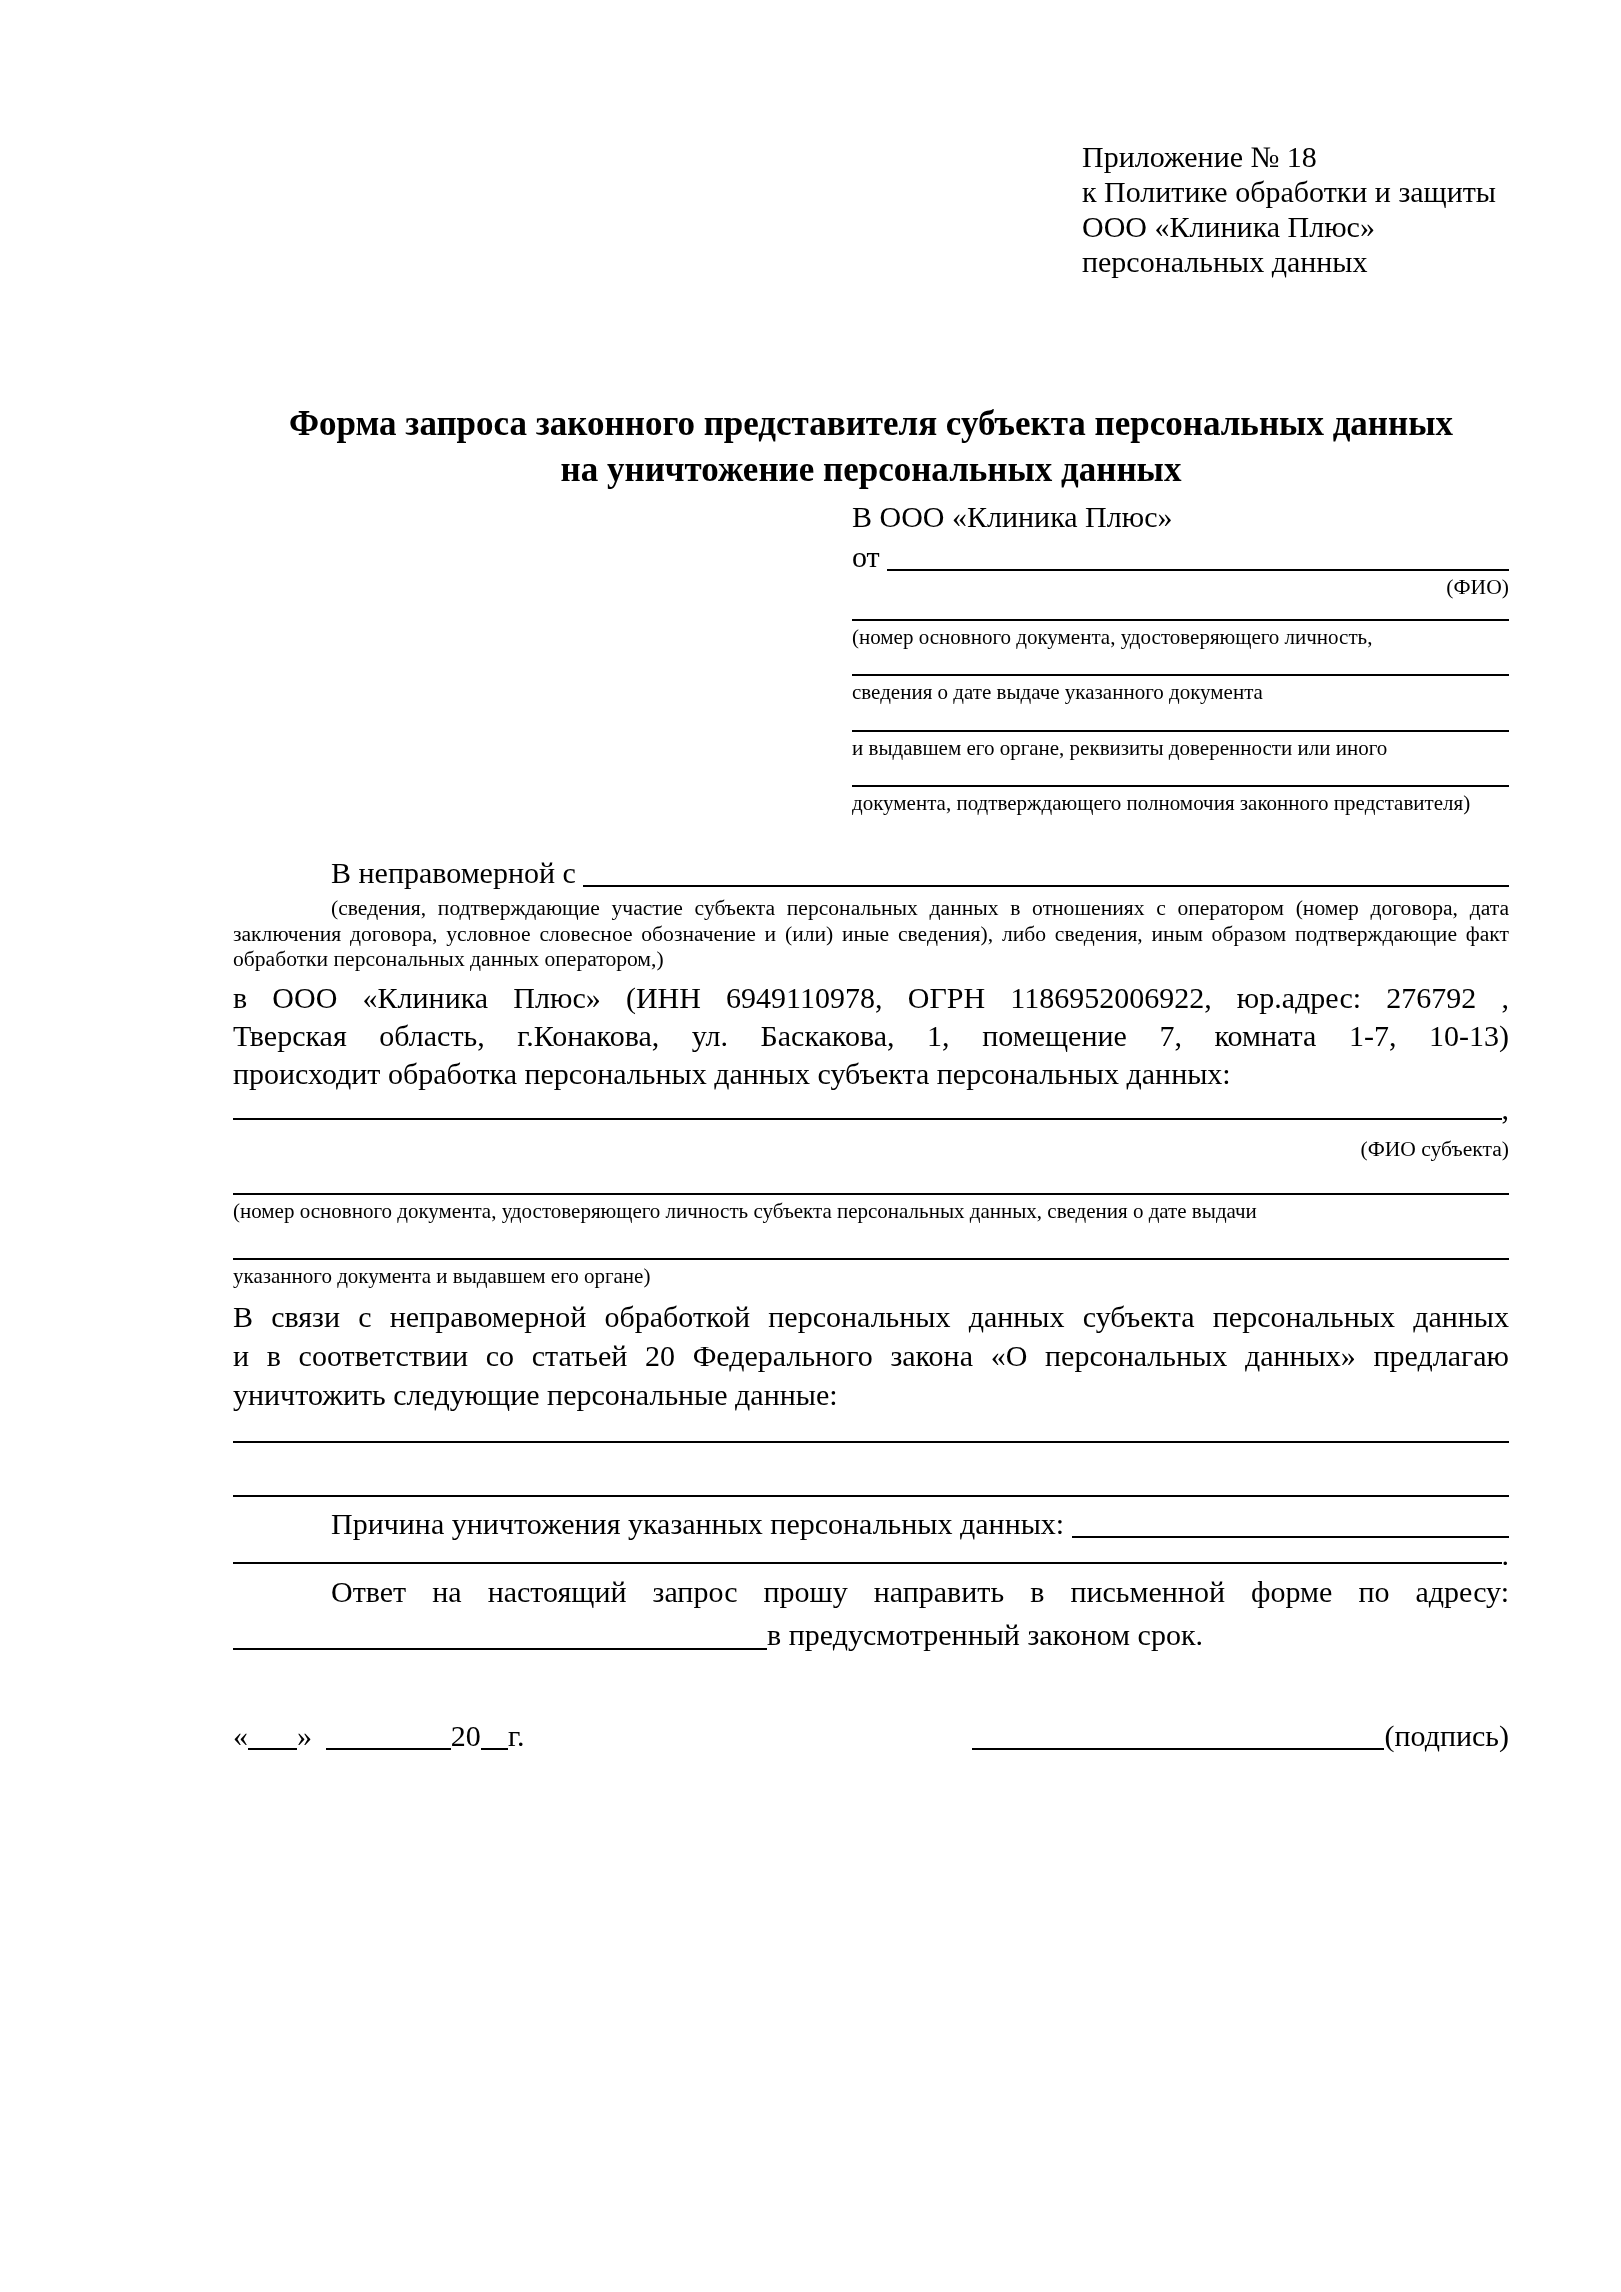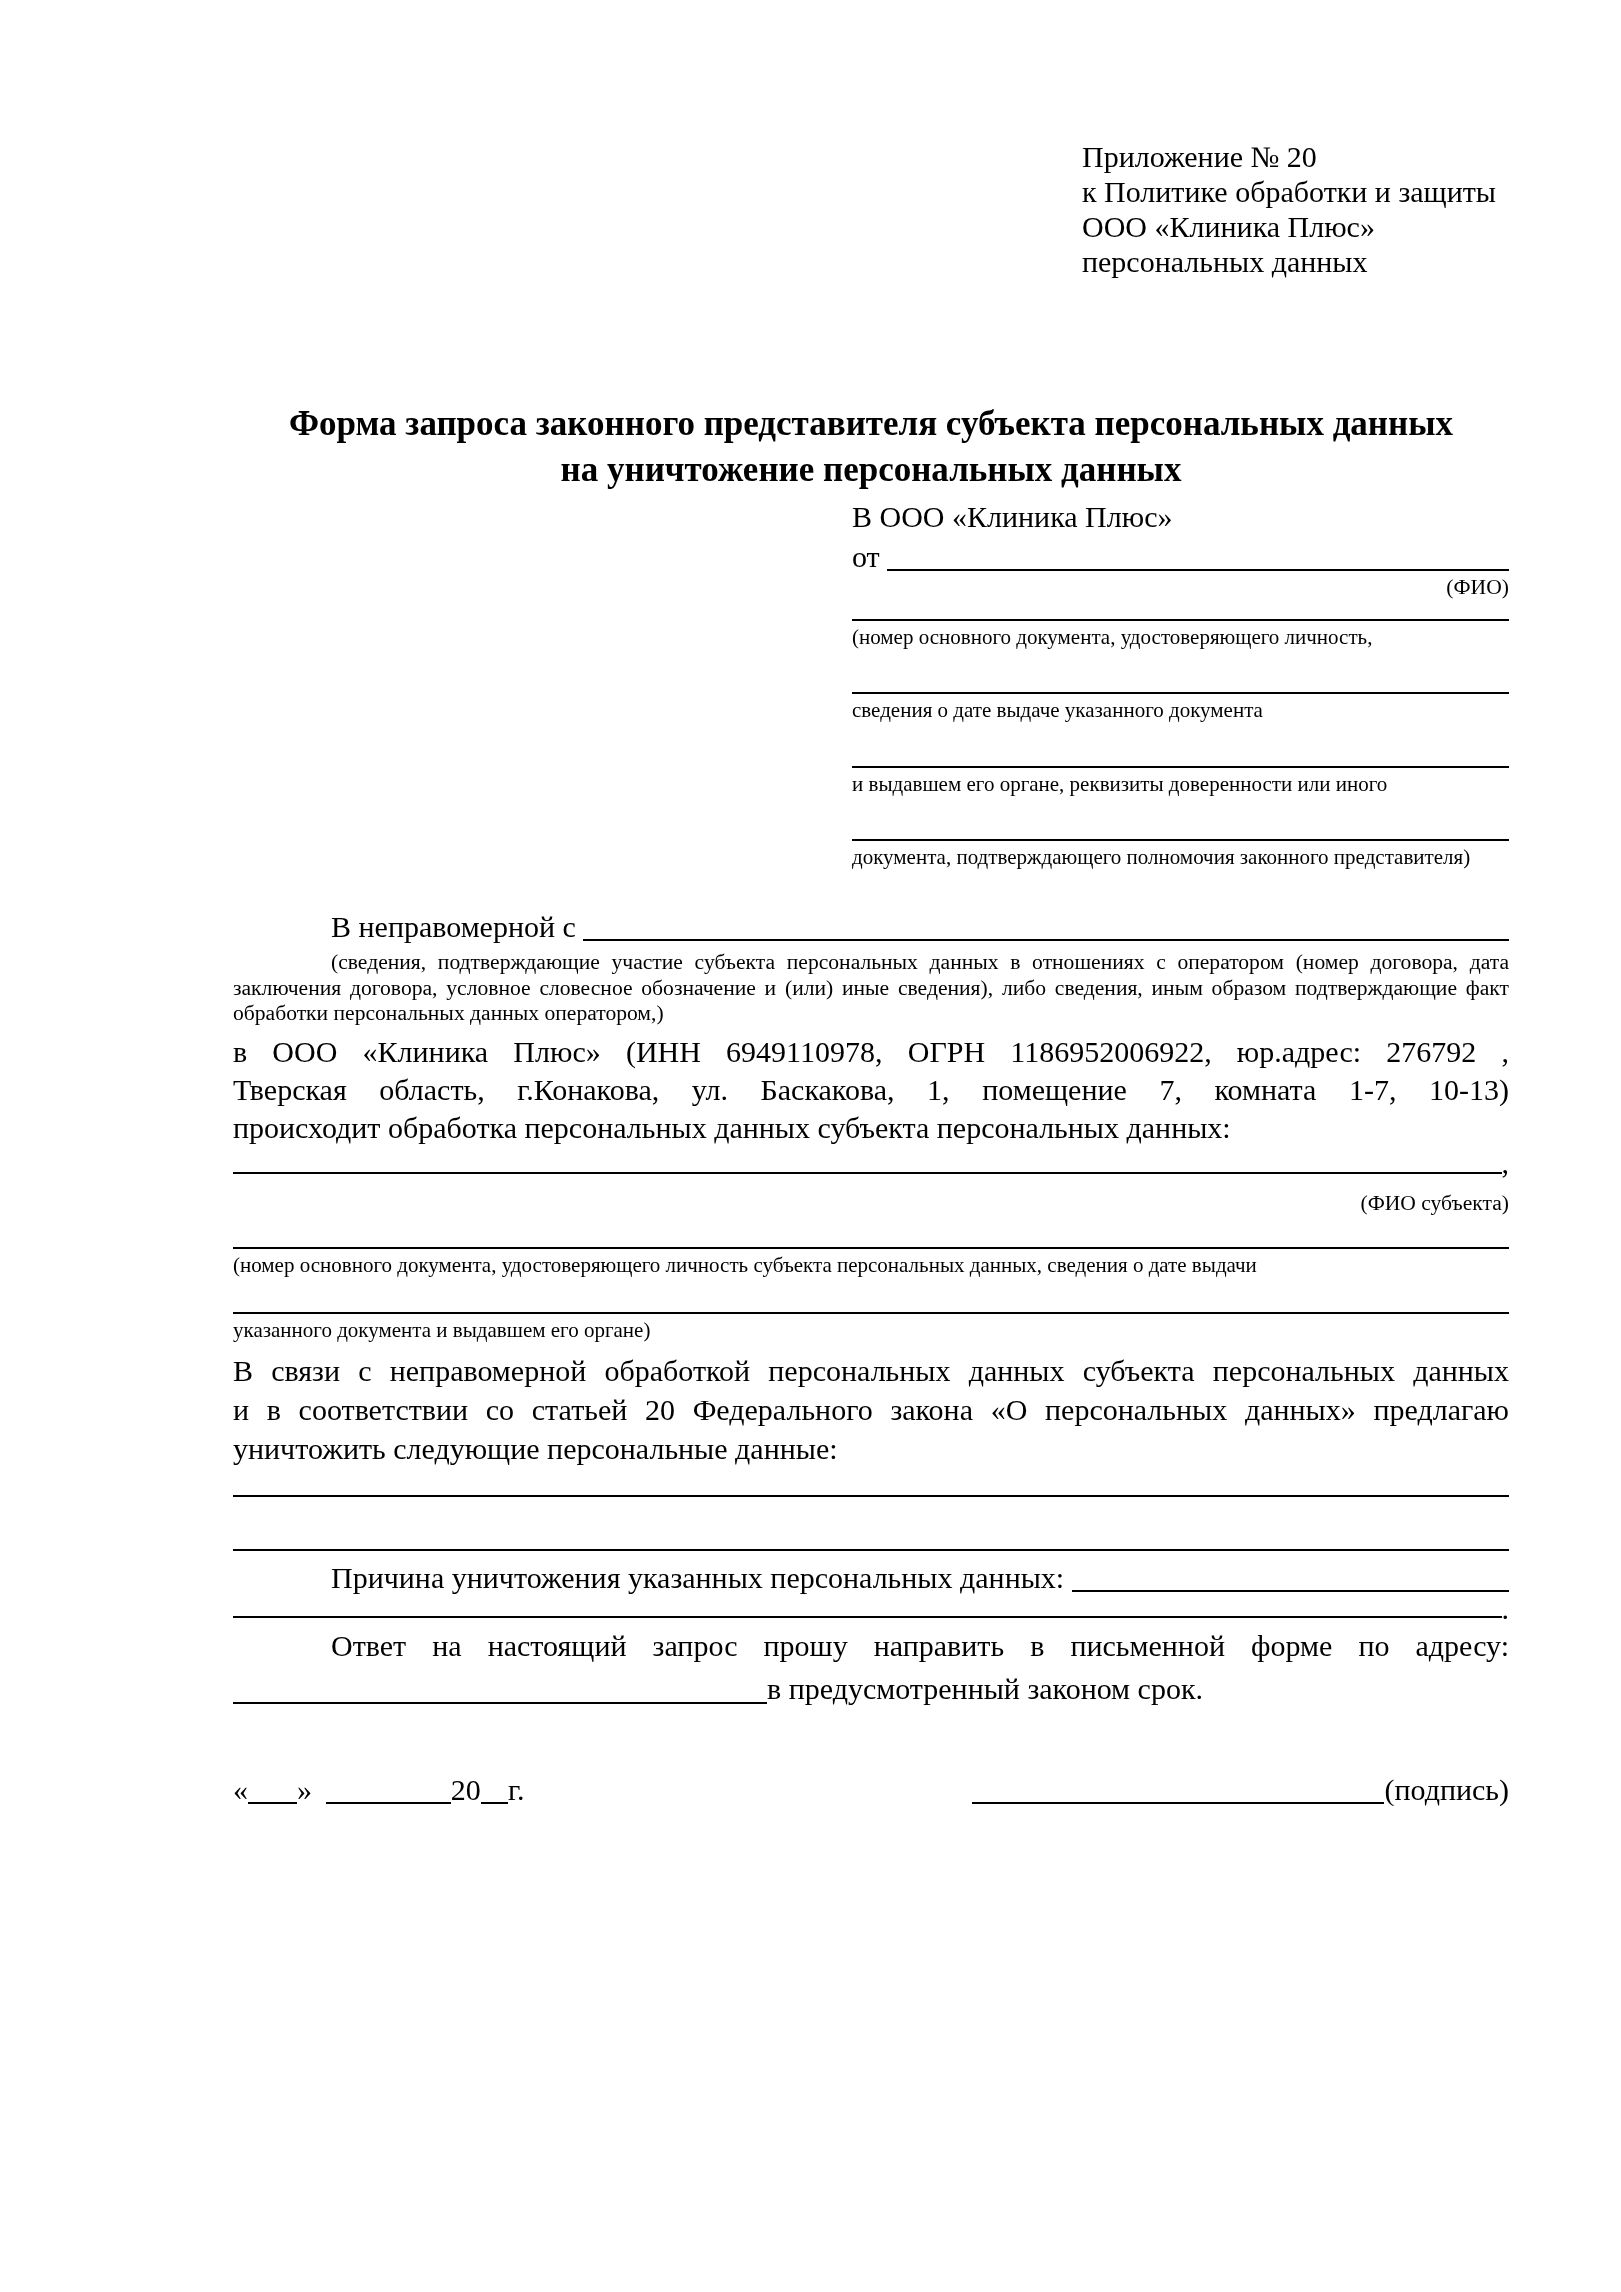--- a/index.html
+++ b/index.html
@@ -38,21 +38,21 @@
   .addr { margin-left:619px; width:657px; margin-top:3.9px; }
   .addr-org { font-size:30px; line-height:39px; }
   .row { display:flex; align-items:flex-end; }
   .h40 { height:39px; }
   .h32 { height:31px; }
   .h26 { height:25.5px; }
   .row .t { line-height:37px; white-space:pre; }
   .fill { flex:1 1 auto; border-bottom:2.9px solid #000; margin-bottom:3.9px; }
   .cap { font-size:21.6px; line-height:25.5px; }
   .center { text-align:right; }
-  .u-row { margin-top:42px; }
+  .u-row { margin-top:24px; }
   .u-row.first { margin-top:18.6px; }
   .u-line { height:0; border-top:2.9px solid #000; }
   .u-cap { font-size:21px; line-height:25.5px; text-align:left; margin-top:3.9px; }
   
   .accord { margin-top:35px; }
   .indent100 { margin-left:98px; }
   
   .note { margin-top:5.9px; font-size:21.6px; line-height:25.5px; }
   .jl { text-align:justify; text-align-last:justify; }
   .note-first { text-indent:98px; }
@@ -77,21 +77,21 @@
   .w28 { width:27.4px; }
   .w420 { width:412px; }
 </style>
 </head>
 <body>
 
 <div class="page">
   <div class="content">
 
     <div class="header-block">
-      <div>Приложение № 20</div>
+      <div>Приложение № 18</div>
       <div>к Политике обработки и защиты</div>
       <div>ООО «Клиника Плюс»</div>
       <div>персональных данных</div>
     </div>
 
     <div class="title">
       <div>Форма запроса законного представителя субъекта персональных данных</div>
       <div>на уничтожение персональных данных</div>
     </div>
 

